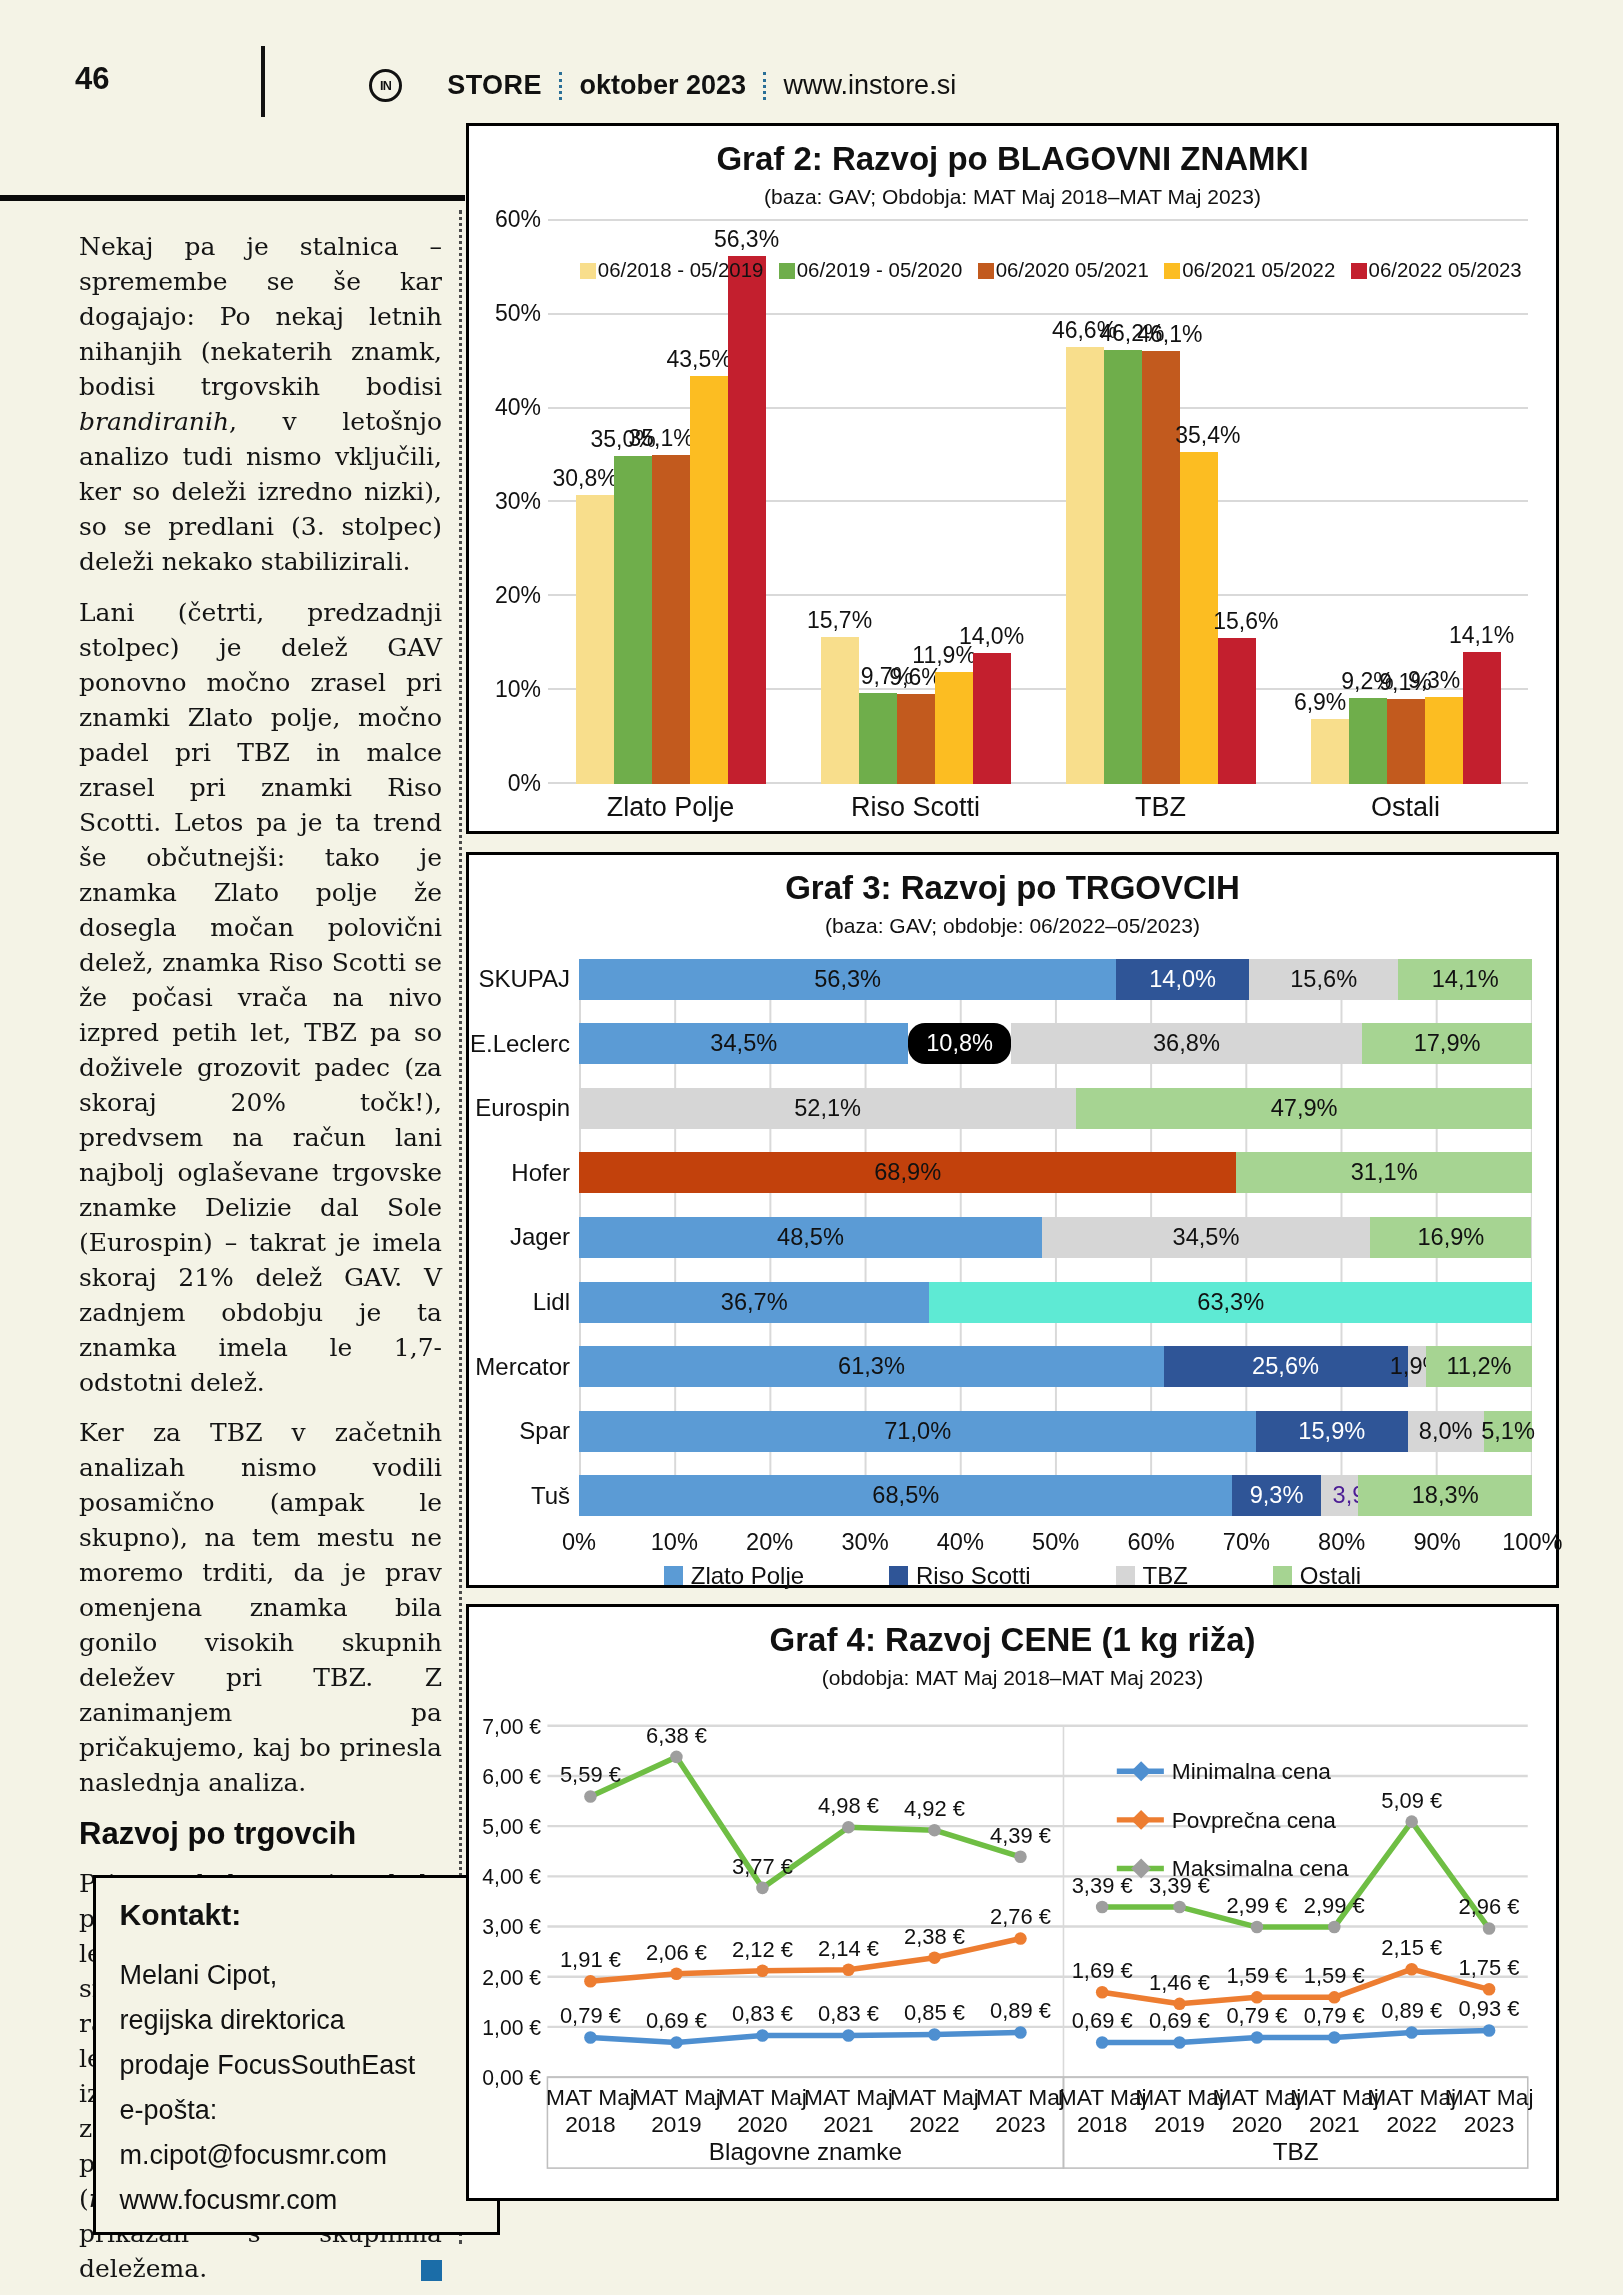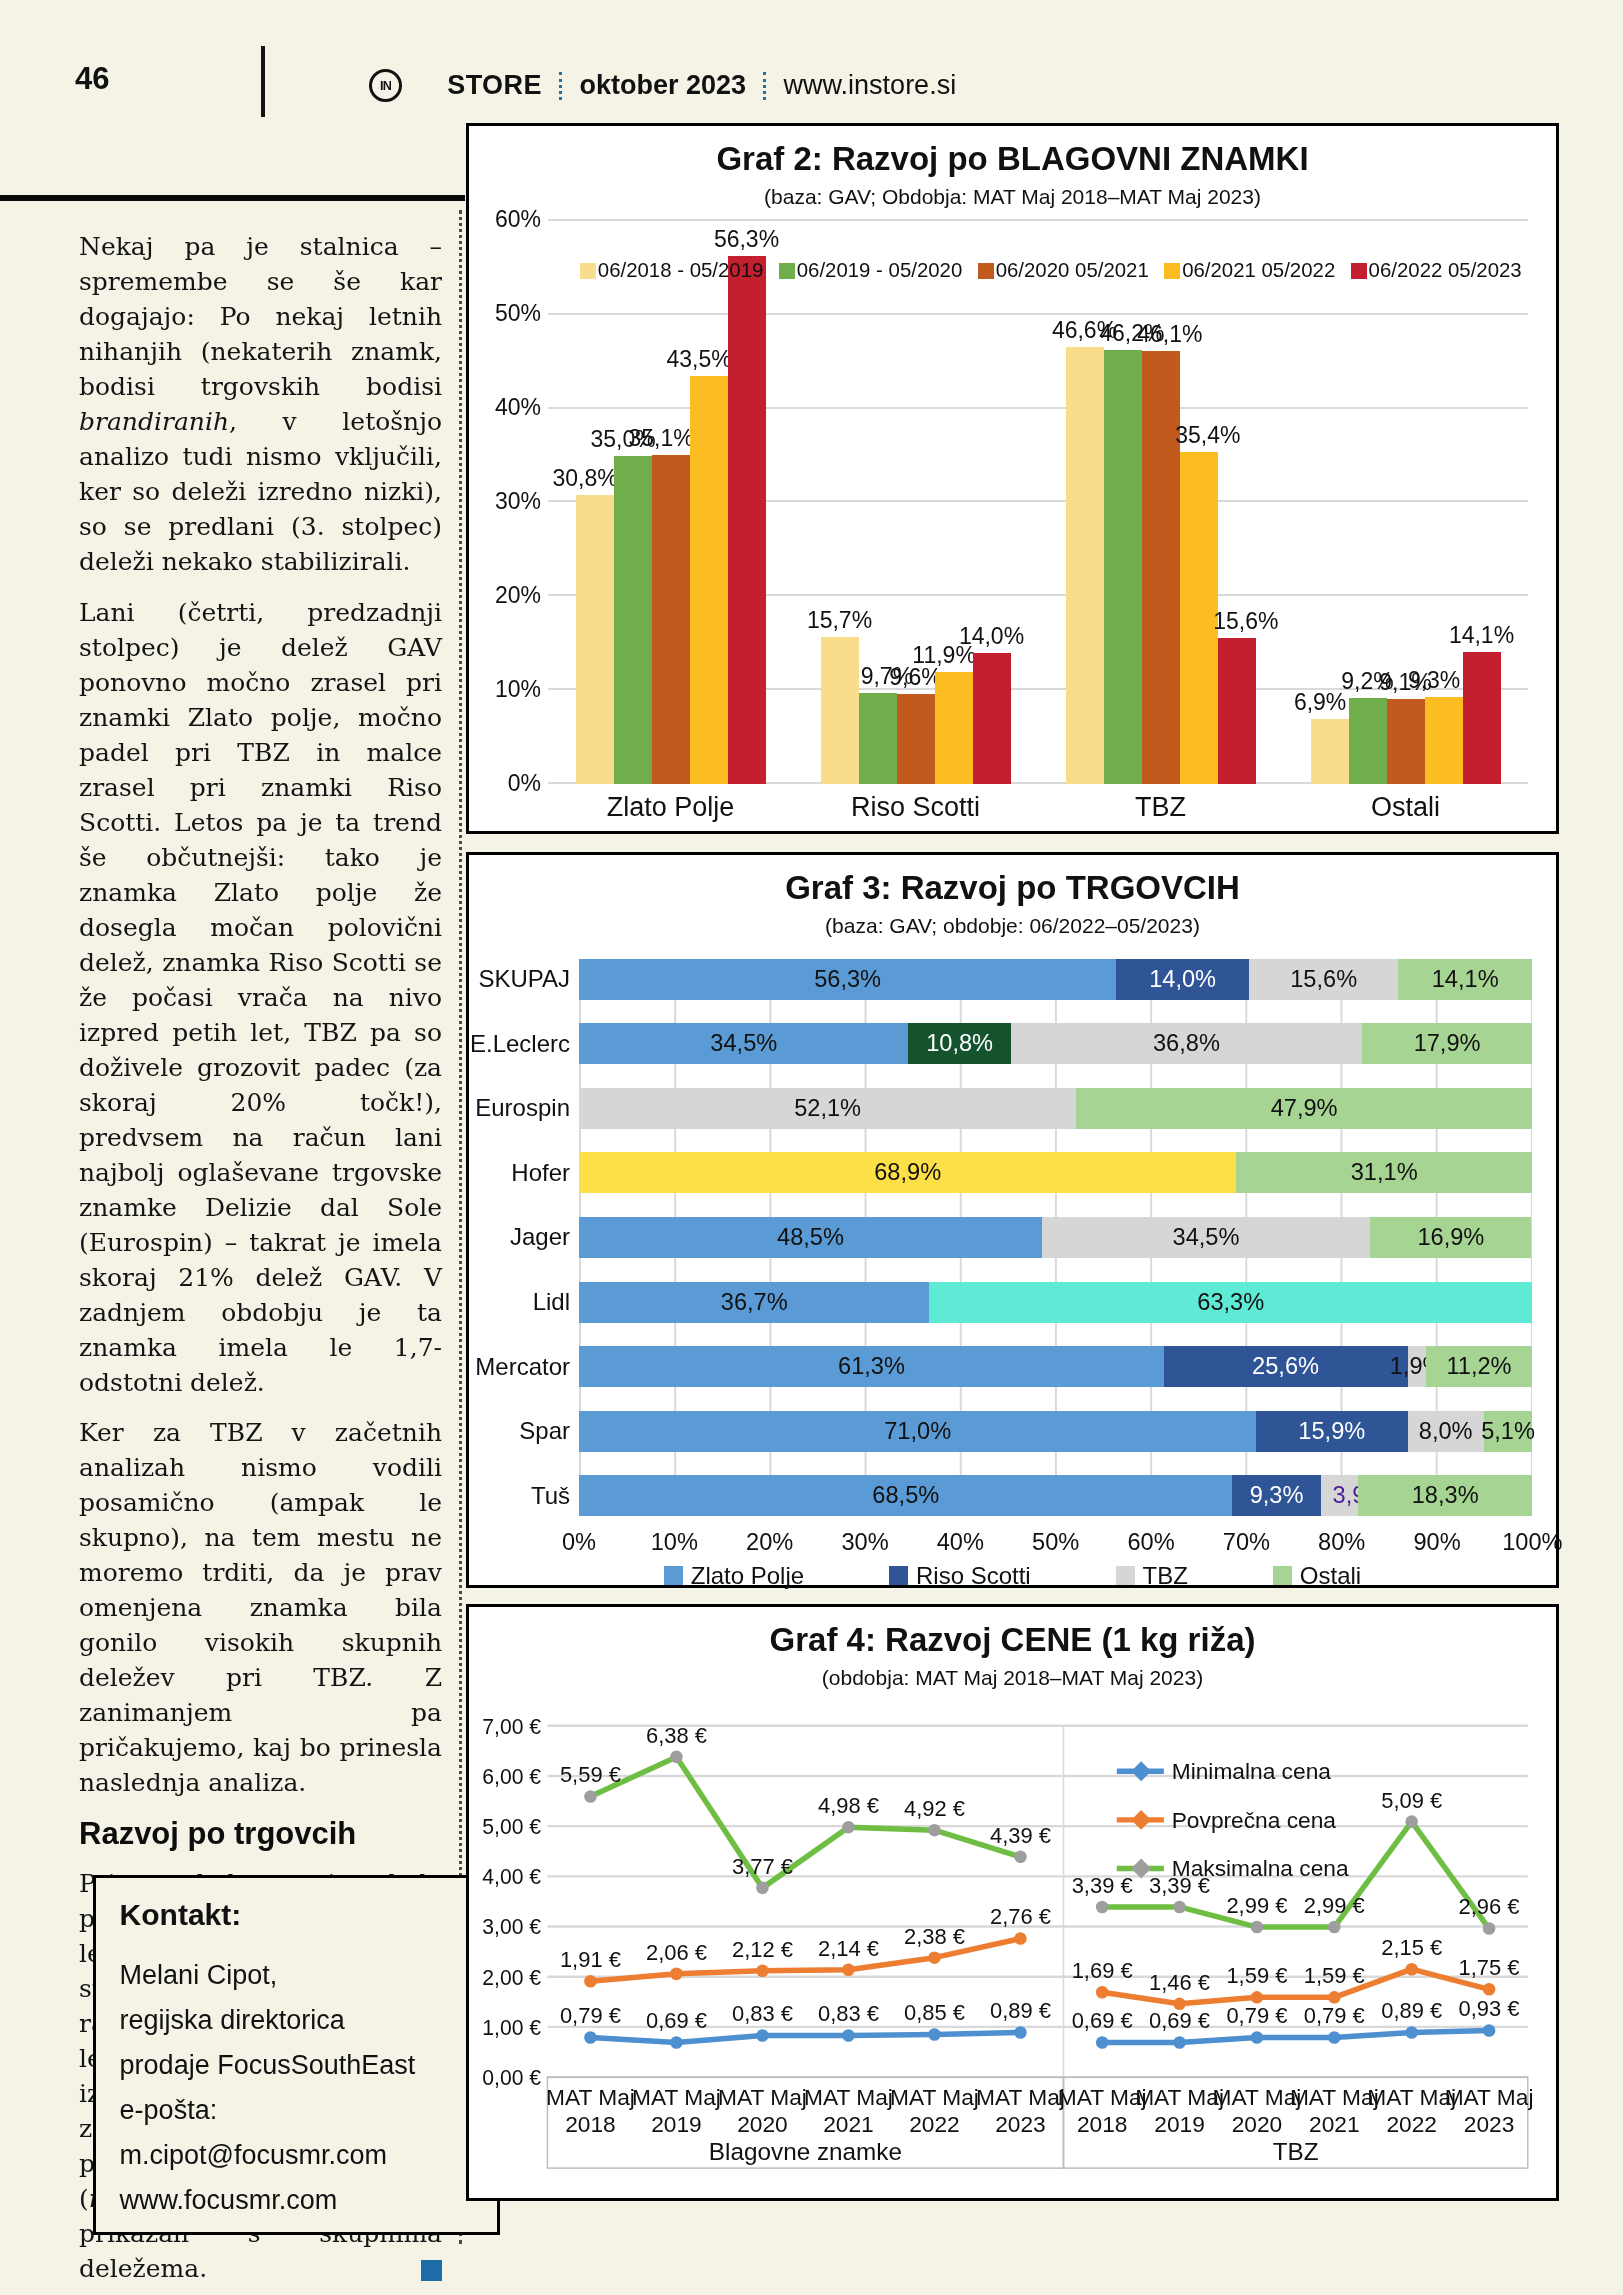--- a/index.html
+++ b/index.html
@@ -250,21 +250,21 @@
               <span class="g3-seglab" style="color: rgb(17, 17, 17);">14,1%</span>
             </div>
           </div>
         </div>
         <div class="g3-row">
           <div class="g3-lab">E.Leclerc</div>
           <div class="g3-track" style="margin-right: 0px;">
             <div class="g3-seg" style="width: 34.5%; background: rgb(91, 155, 213);">
               <span class="g3-seglab" style="color: rgb(17, 17, 17);">34,5%</span>
             </div>
-            <div class="g3-seg" style="width: 10.8%; background: #14532d;">
+            <div class="g3-seg" style="width: 10.8%; background: #000000; border-radius: 17px;">
               <span class="g3-seglab" style="color: rgb(255, 255, 255);">10,8%</span>
             </div>
             <div class="g3-seg" style="width: 36.8%; background: rgb(214, 214, 214);">
               <span class="g3-seglab" style="color: rgb(17, 17, 17);">36,8%</span>
             </div>
             <div class="g3-seg" style="width: 17.9%; background: rgb(166, 212, 146);">
               <span class="g3-seglab" style="color: rgb(17, 17, 17);">17,9%</span>
             </div>
           </div>
         </div>
@@ -275,21 +275,21 @@
               <span class="g3-seglab" style="color: rgb(17, 17, 17);">52,1%</span>
             </div>
             <div class="g3-seg" style="width: 47.9%; background: rgb(166, 212, 146);">
               <span class="g3-seglab" style="color: rgb(17, 17, 17);">47,9%</span>
             </div>
           </div>
         </div>
         <div class="g3-row">
           <div class="g3-lab">Hofer</div>
           <div class="g3-track" style="margin-right: 0px;">
-            <div class="g3-seg" style="width: 68.9%; background: #fde047;">
+            <div class="g3-seg" style="width: 68.9%; background: #c2410c;">
               <span class="g3-seglab" style="color: rgb(17, 17, 17);">68,9%</span>
             </div>
             <div class="g3-seg" style="width: 31.1%; background: rgb(166, 212, 146);">
               <span class="g3-seglab" style="color: rgb(17, 17, 17);">31,1%</span>
             </div>
           </div>
         </div>
         <div class="g3-row">
           <div class="g3-lab">Jager</div>
           <div class="g3-track" style="margin-right: 0px;">

